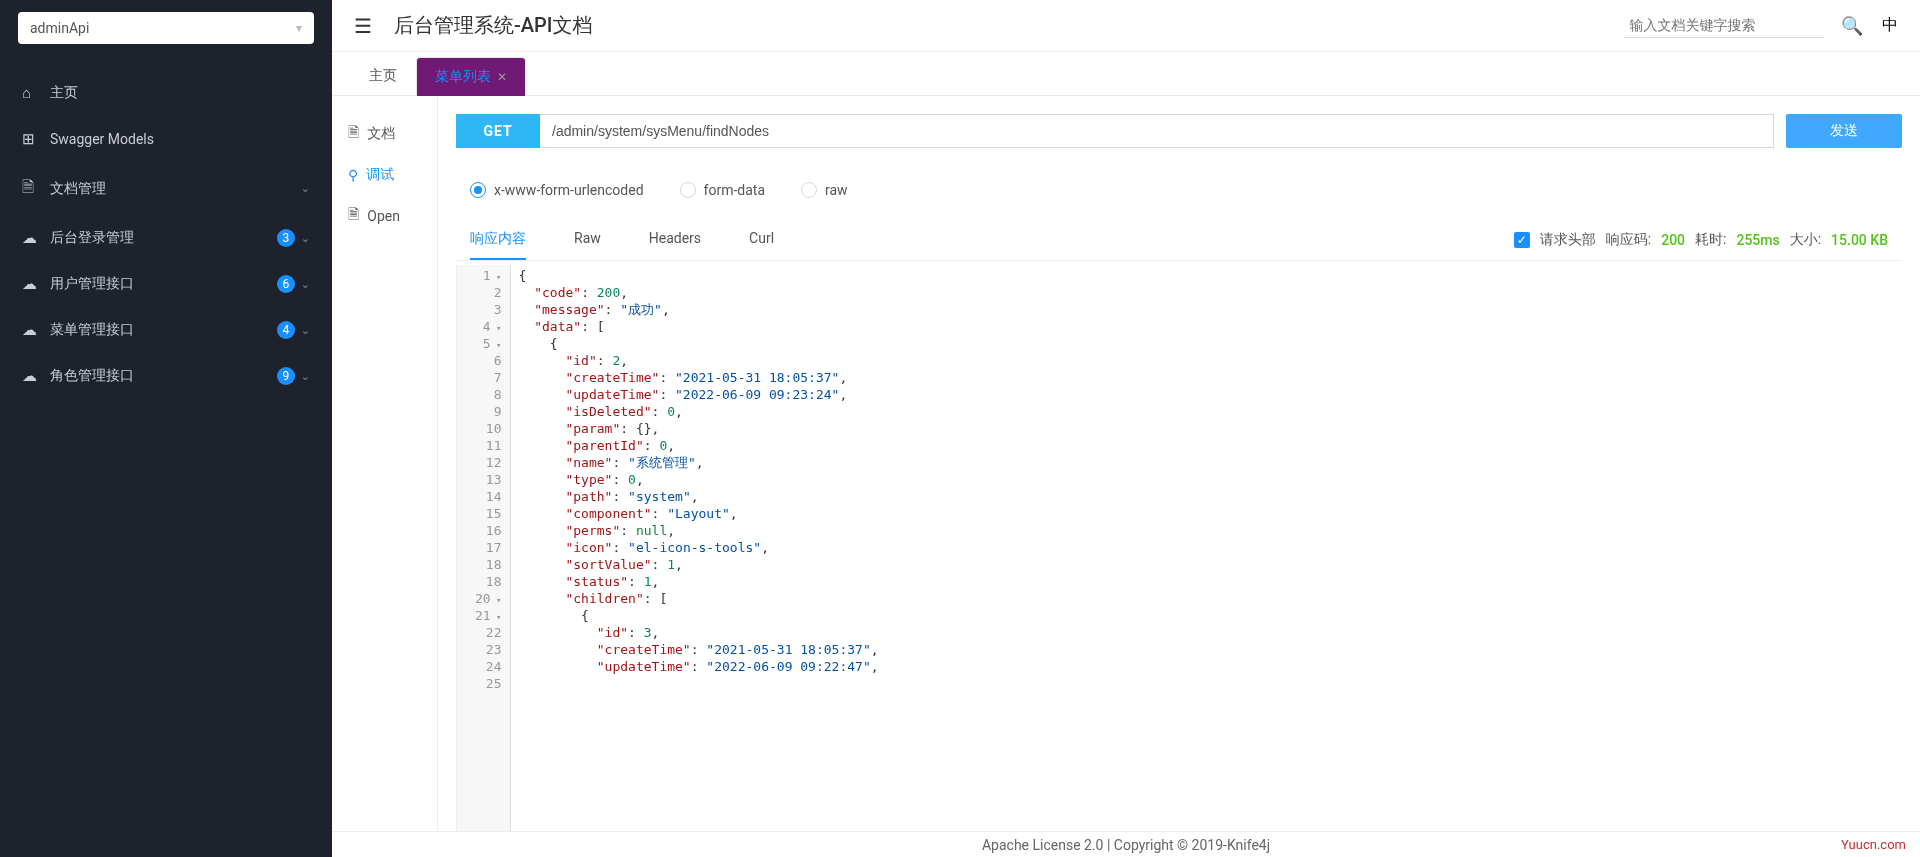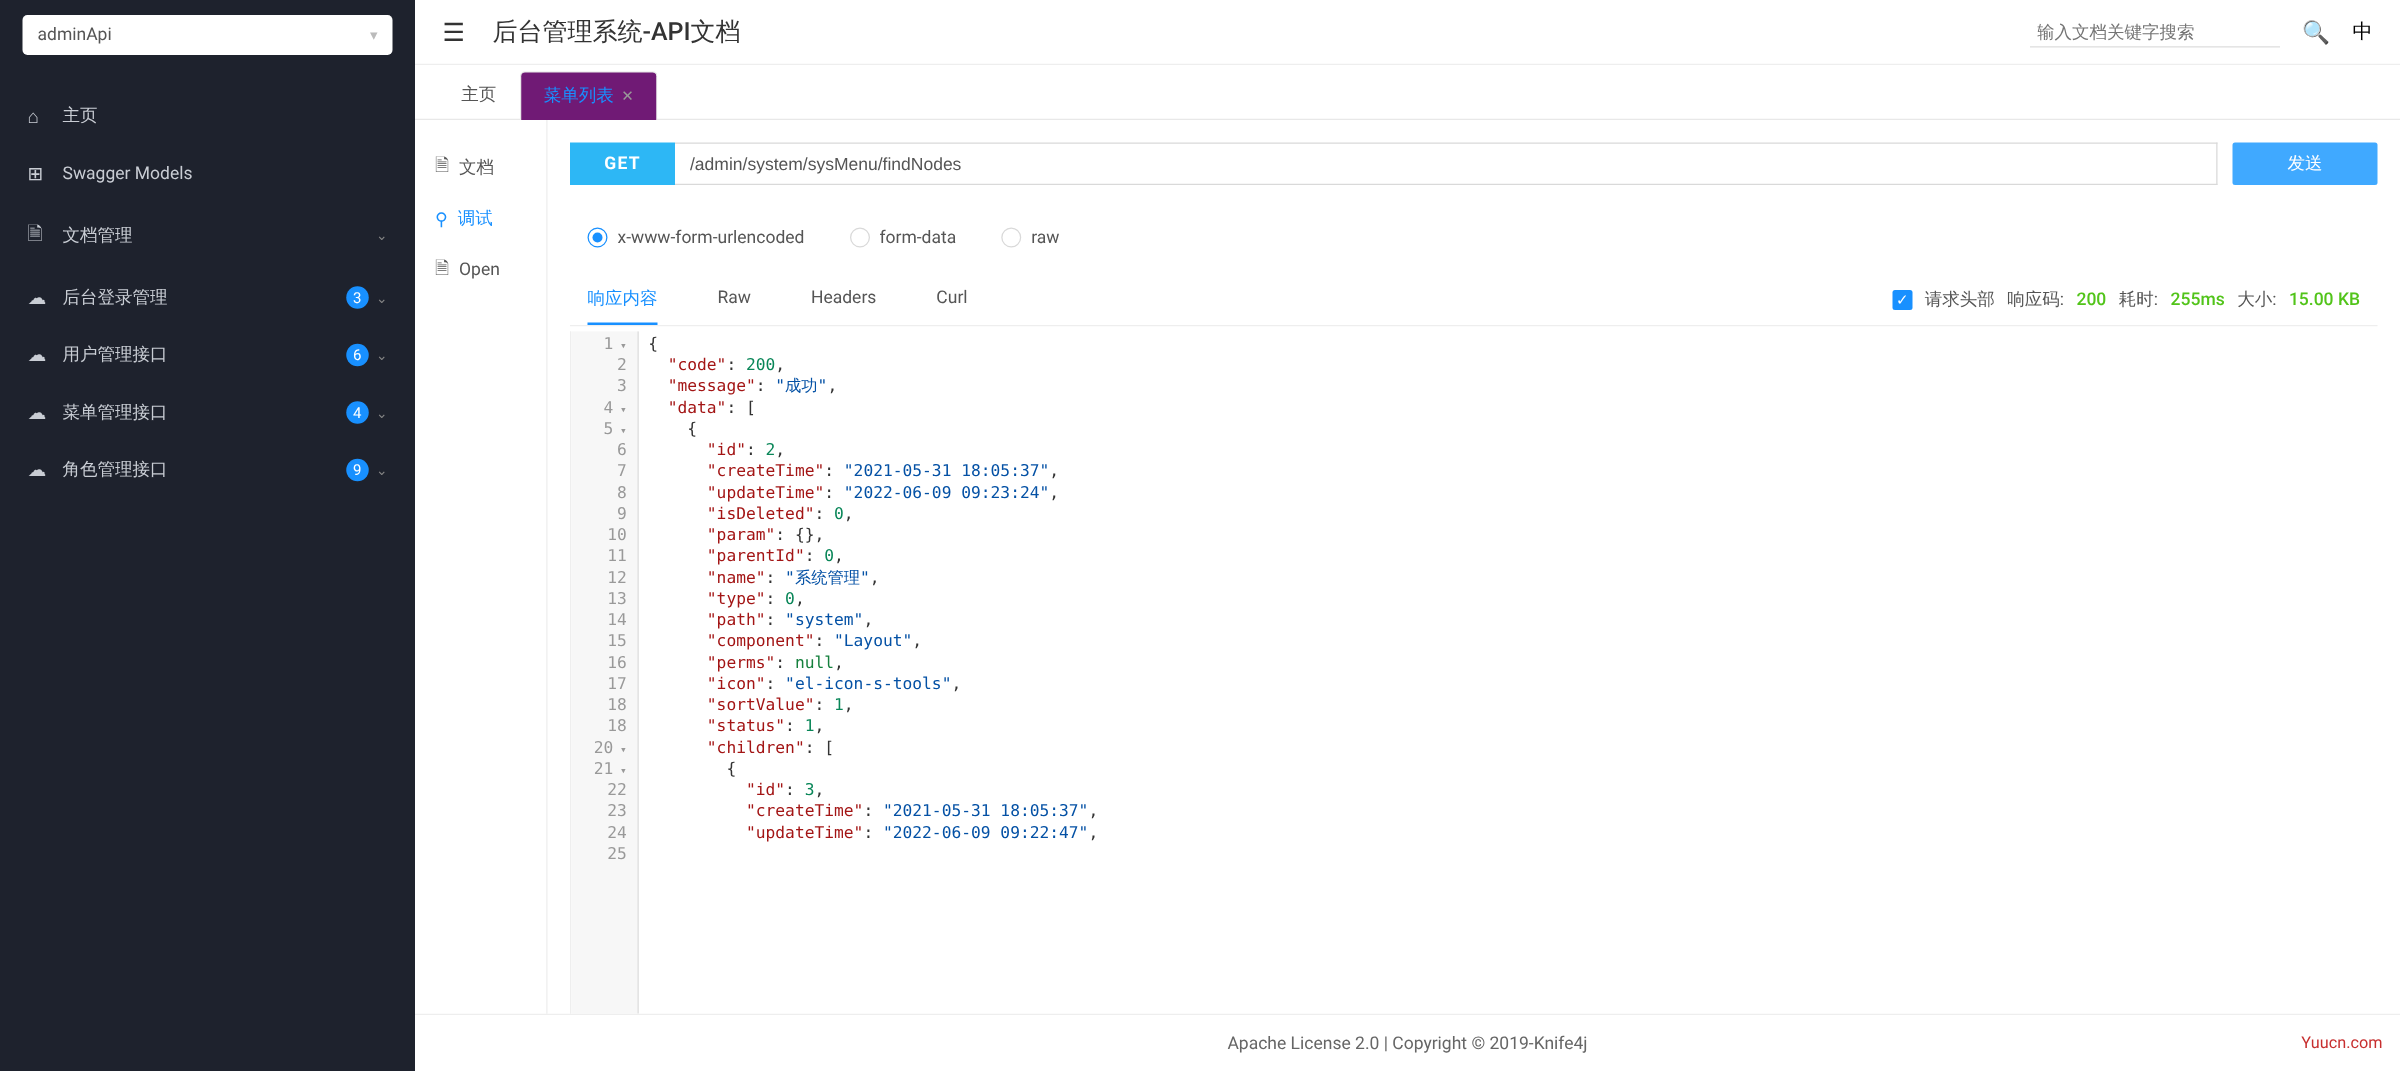--- a/index.html
+++ b/index.html
@@ -70,21 +70,21 @@
 .gutter div { height: 17px; line-height: 17px; }
 .gutter .fold::after { content: " ▾"; color: #999; font-size: 9px; }
 .code { padding: 2px 8px; white-space: pre; color: #333; overflow: auto; flex: 1; }
 .code div { height: 17px; line-height: 17px; }
 .k { color: #a31515; } 
 .s { color: #0451a5; } 
 .n { color: #098658; } 
 .nl { color: #15803d; } 
 
 
-.footer { height: 46px; border-top: 1px solid #eee; display: flex; align-items: center; justify-content: center; font-size: 14px; color: #666; position: relative; }
+.footer { height: 26px; border-top: 1px solid #eee; display: flex; align-items: center; justify-content: center; font-size: 14px; color: #666; position: relative; }
 .footer .yuucn { position: absolute; right: 14px; color: #c72f2f; font-size: 13px; }
 </style>
 </head>
 <body>
 
 <div class="app">
   <aside class="sidebar">
     <div class="sidebar-select">
       <span>adminApi</span>
       <span class="chev">▾</span>

